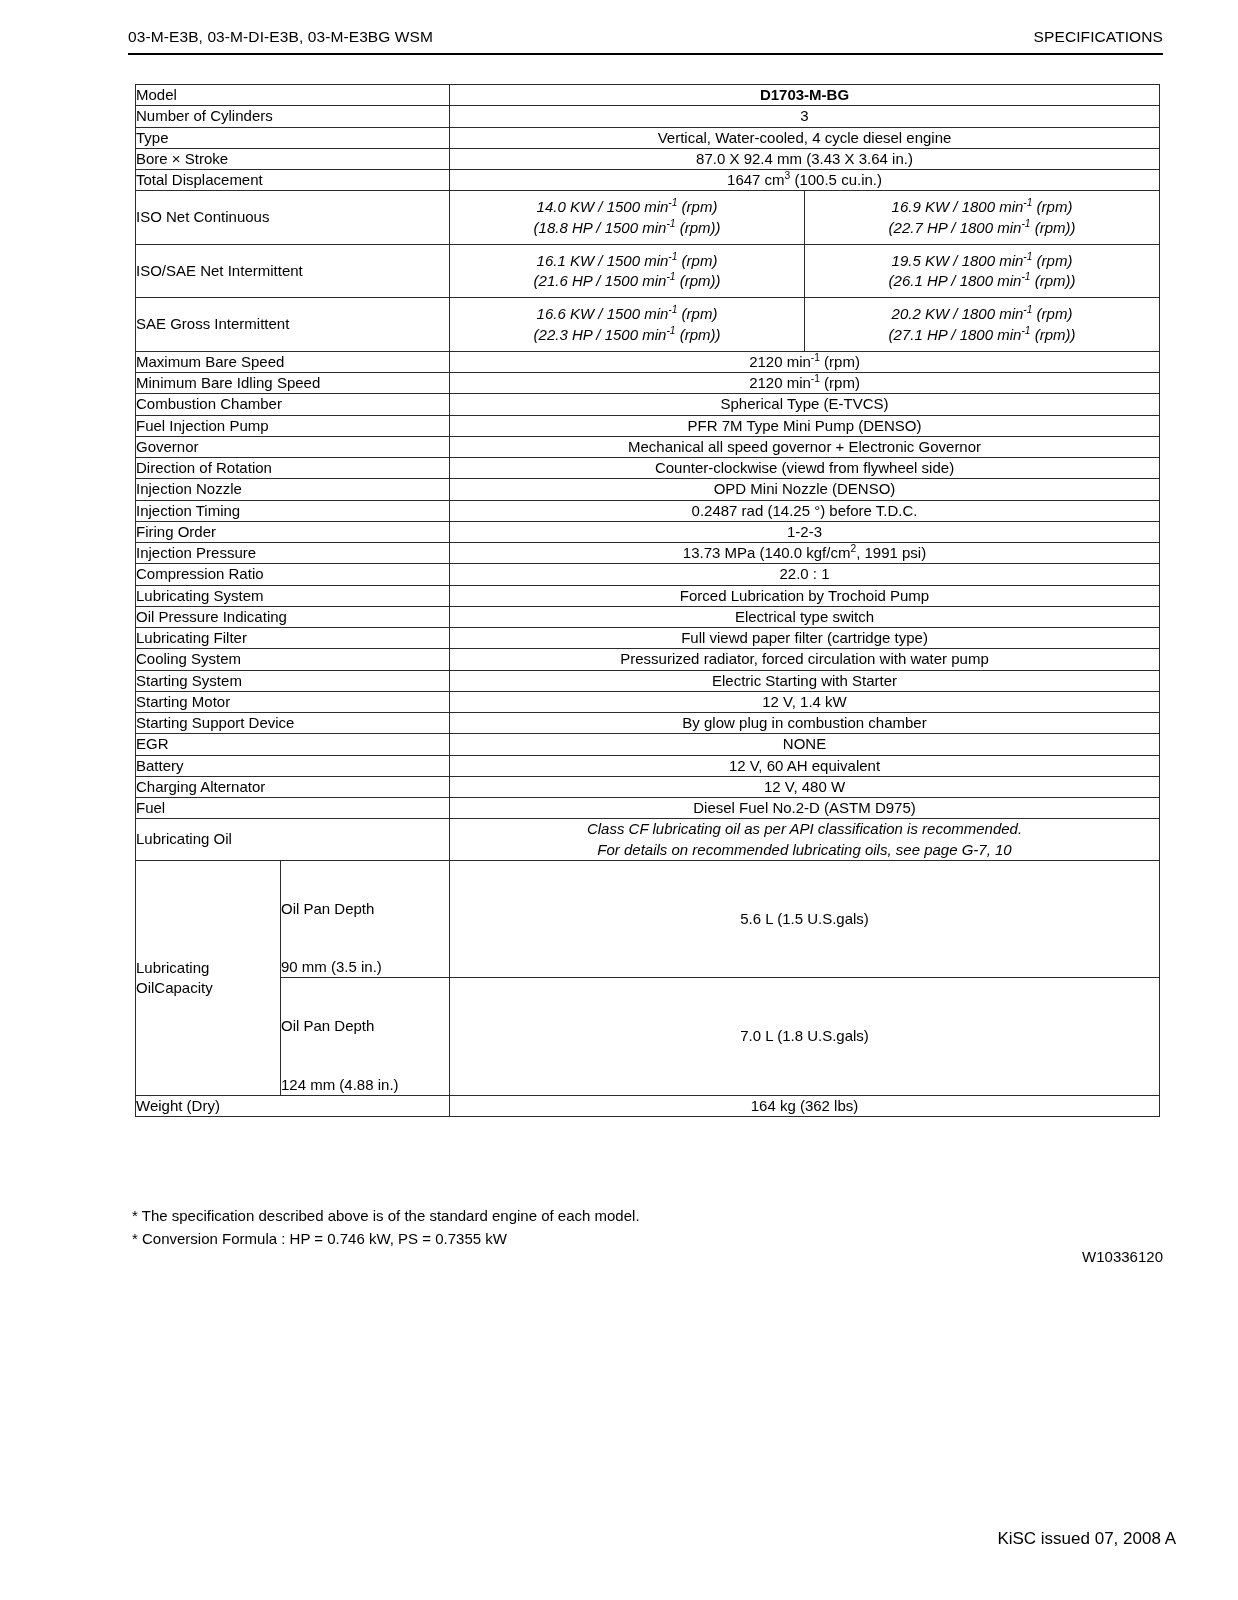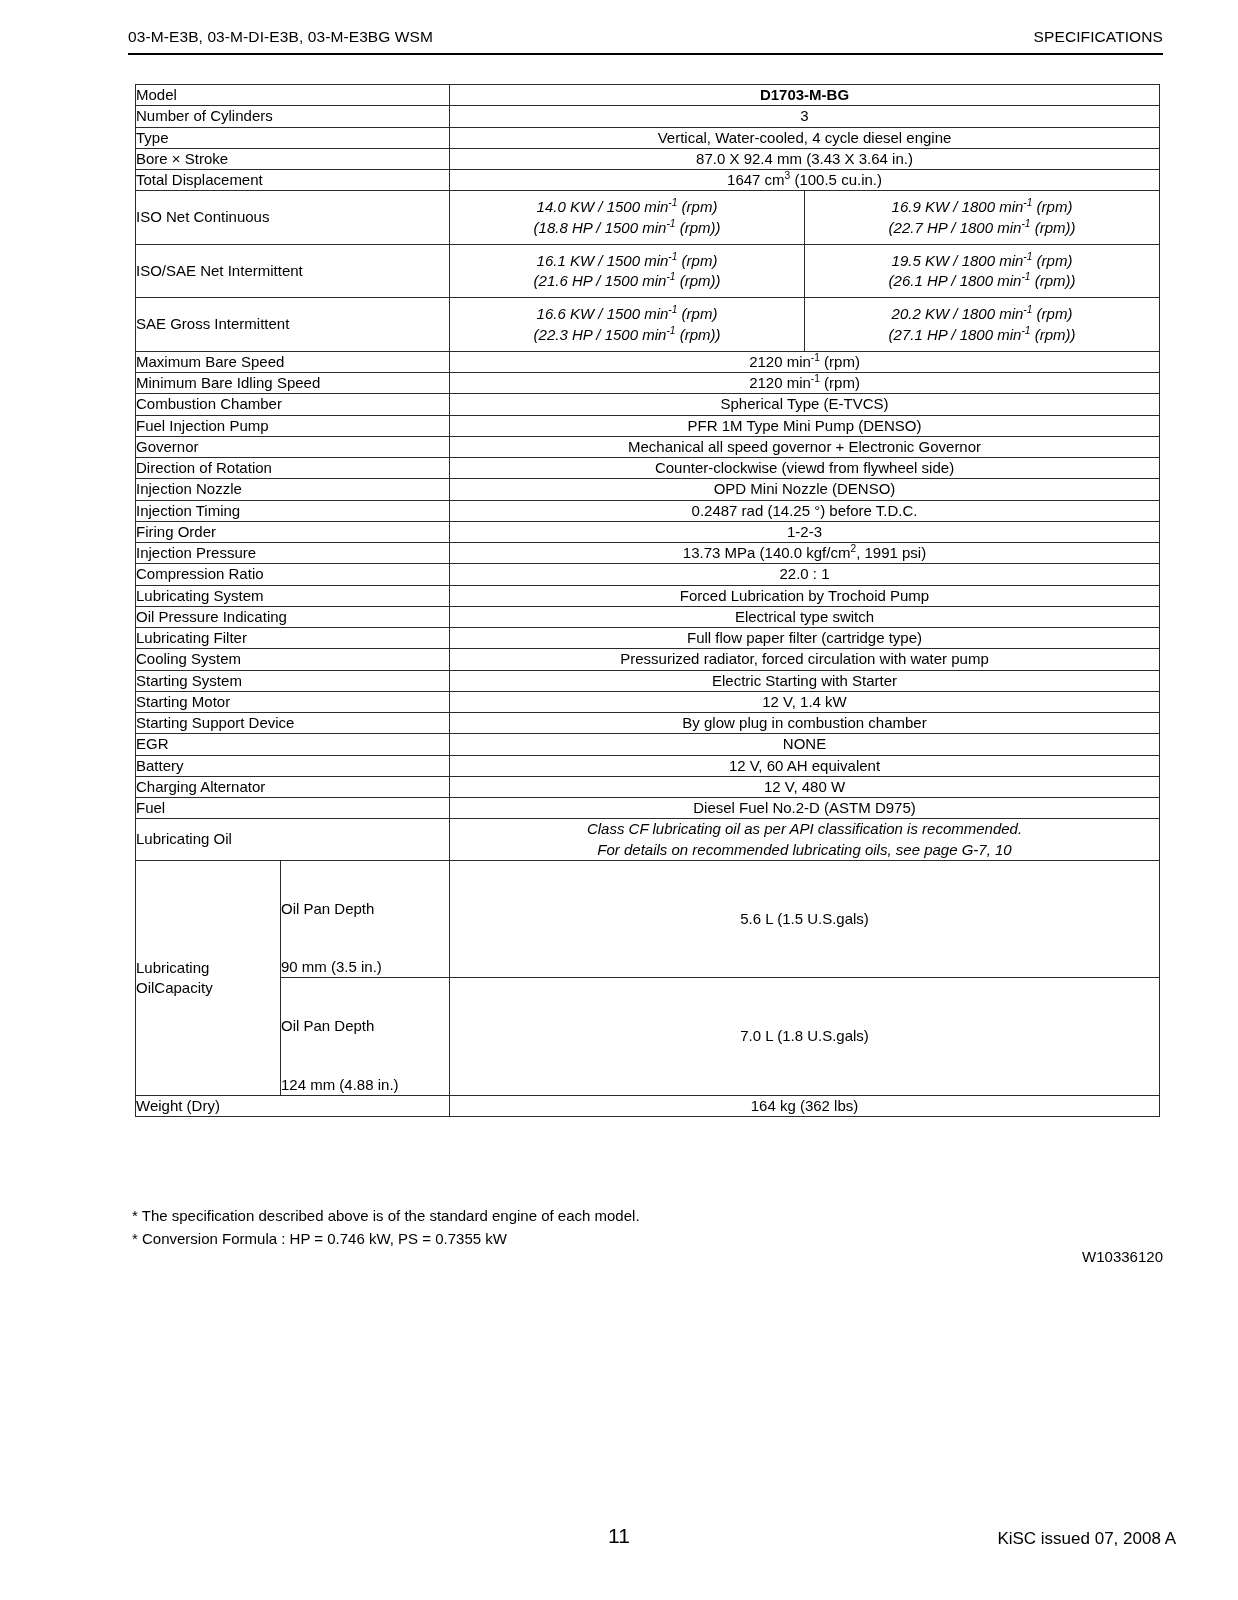--- a/index.html
+++ b/index.html
@@ -206,21 +206,21 @@
         <tr>
           <td class="lbl" colspan="2">Minimum Bare Idling Speed</td>
           <td class="val" colspan="2">2120 min<sup>-1</sup> (rpm)</td>
         </tr>
         <tr>
           <td class="lbl" colspan="2">Combustion Chamber</td>
           <td class="val" colspan="2">Spherical Type (E-TVCS)</td>
         </tr>
         <tr>
           <td class="lbl" colspan="2">Fuel Injection Pump</td>
-          <td class="val" colspan="2">PFR 1M Type Mini Pump (DENSO)</td>
+          <td class="val" colspan="2">PFR 7M Type Mini Pump (DENSO)</td>
         </tr>
         <tr>
           <td class="lbl" colspan="2">Governor</td>
           <td class="val" colspan="2">Mechanical all speed governor + Electronic Governor</td>
         </tr>
         <tr>
           <td class="lbl" colspan="2">Direction of Rotation</td>
           <td class="val" colspan="2">Counter-clockwise (viewd from flywheel side)</td>
         </tr>
         <tr>
@@ -246,21 +246,21 @@
         <tr>
           <td class="lbl" colspan="2">Lubricating System</td>
           <td class="val" colspan="2">Forced Lubrication by Trochoid Pump</td>
         </tr>
         <tr>
           <td class="lbl" colspan="2">Oil Pressure Indicating</td>
           <td class="val" colspan="2">Electrical type switch</td>
         </tr>
         <tr>
           <td class="lbl" colspan="2">Lubricating Filter</td>
-          <td class="val" colspan="2">Full flow paper filter (cartridge type)</td>
+          <td class="val" colspan="2">Full viewd paper filter (cartridge type)</td>
         </tr>
         <tr>
           <td class="lbl" colspan="2">Cooling System</td>
           <td class="val" colspan="2">Pressurized radiator, forced circulation with water pump</td>
         </tr>
         <tr>
           <td class="lbl" colspan="2">Starting System</td>
           <td class="val" colspan="2">Electric Starting with Starter</td>
         </tr>
         <tr>
@@ -316,16 +316,15 @@
       </tbody>
   </table>
 
   <div class="notes" id="notes-box">
       <div>* The specification described above is of the standard engine of each model.</div>
       <div>* Conversion Formula : HP = 0.746 kW, PS = 0.7355 kW</div>
     </div>
 
   <div class="doc-code">W10336120</div>
 
-  <div class="page-number">11</div>
   <div class="footer-right">KiSC issued 07, 2008 A</div>
 
 </div>
 
 </body></html>

